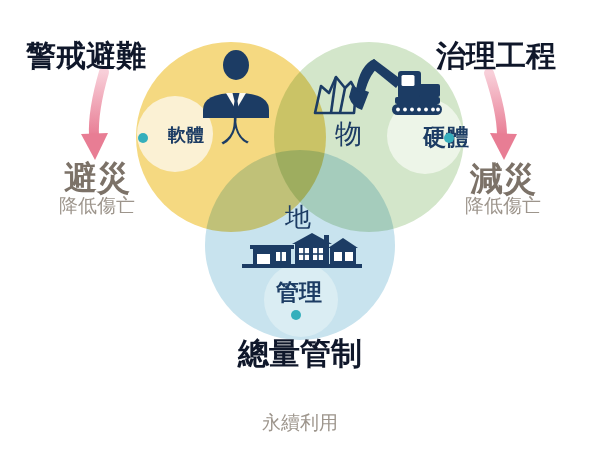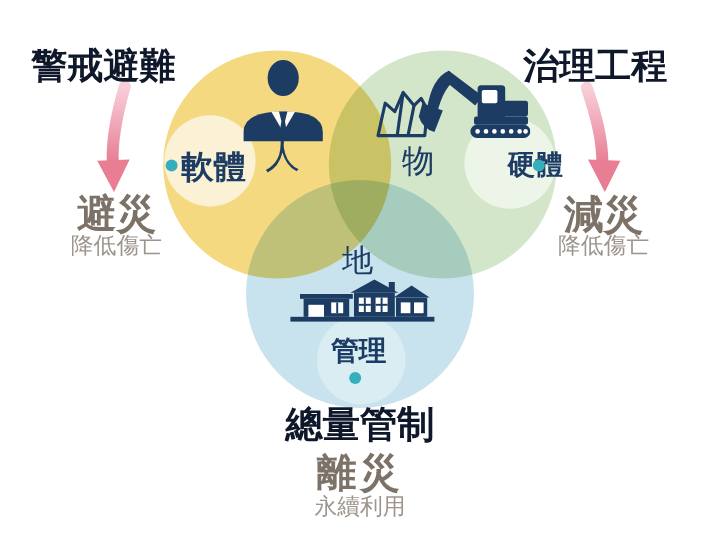--- a/index.html
+++ b/index.html
@@ -24,21 +24,21 @@
   .dot-left{left:138px;top:133px;}
   .dot-right{left:444px;top:133px;}
   .dot-bottom{left:291px;top:310px;}
   
   .t{position:absolute;white-space:nowrap;line-height:1;}
   .red{color:#0f172a;font-weight:800;font-size:30px;}
   .title-left{left:26px;top:41px;}
   .title-right{left:436px;top:41px;}
   .title-bottom{left:180px;top:338px;width:240px;text-align:center;font-size:31px;}
   .navy{color:#1C3C64;font-weight:600;}
-  .lbl-soft{left:151px;top:126px;font-size:27px;}
+  .lbl-soft{left:168px;top:126px;font-size:18px;}
   .lbl-person{left:221px;top:116px;font-size:29px;font-weight:500;}
   .lbl-thing{left:335px;top:121px;font-size:27px;font-weight:500;}
   .lbl-hard{left:396px;top:126px;font-size:23px;margin-left:27px;}
   .lbl-land{left:285px;top:204px;font-size:26px;font-weight:500;}
   .lbl-mgmt{left:276px;top:281px;font-size:23px;}
   .result{color:#7C7268;font-weight:600;font-size:33px;text-align:center;width:146px;}
   .res-left{left:24px;top:161px;}
   .res-right{left:430px;top:162px;}
   .res-bottom{left:227px;top:377px;letter-spacing:3px;}
   .note{color:#9D958C;font-weight:500;font-size:19px;text-align:center;width:146px;}
@@ -152,19 +152,18 @@
   <span class="dot dot-left"></span>
   <span class="dot dot-right"></span>
   <span class="dot dot-bottom"></span>
 
   <div class="t red title-left">警戒避難</div>
   <div class="t red title-right">治理工程</div>
   <div class="t red title-bottom">總量管制</div>
 
   <div class="t result res-right">減災</div>
   <div class="t result res-left">避災</div>
-  <div class="t result res-bottom">離災</div>
 
   <div class="t note note-left">降低傷亡</div>
   <div class="t note note-right">降低傷亡</div>
   <div class="t note note-bottom">永續利用</div>
 
 </div>
 
 </body></html>

